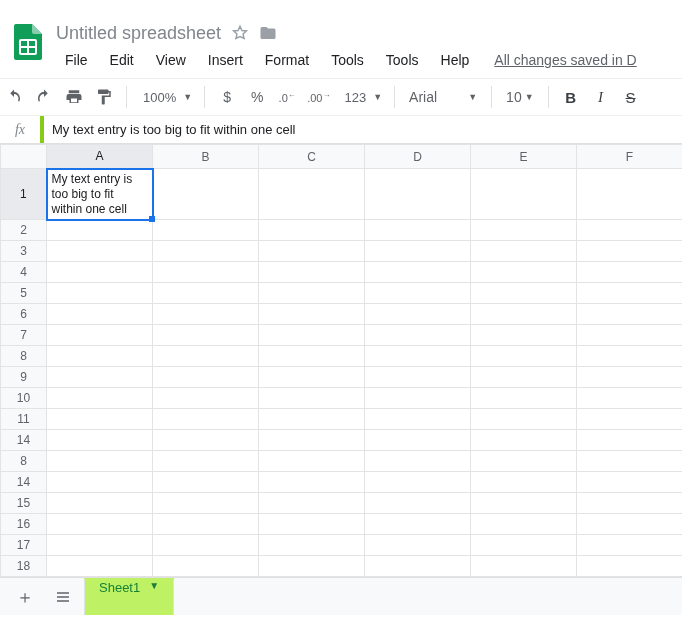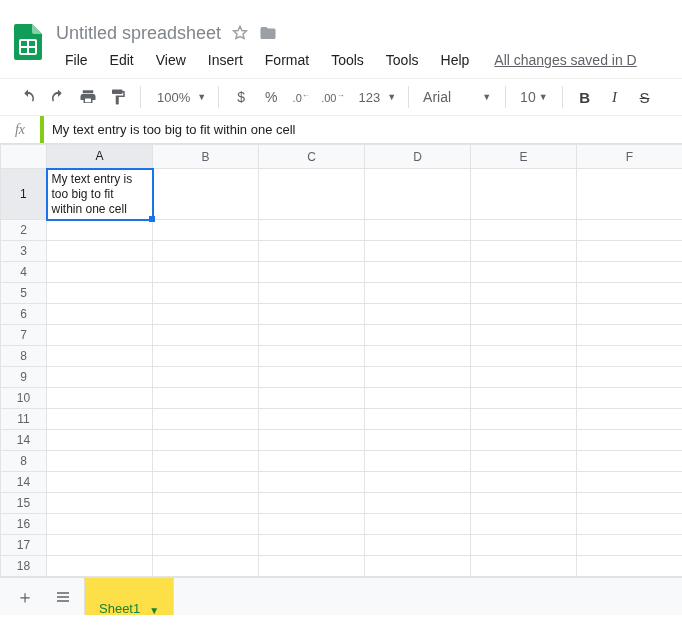--- a/index.html
+++ b/index.html
@@ -37,21 +37,21 @@
     cursor:pointer;
   }
   .saved {
     margin-left:12px; color:#5f6368; font-size:14px; text-decoration:underline;
     white-space:nowrap;
   }
   
   .toolbar {
     display:flex; align-items:center; gap:2px;
     border-top:1px solid #eee; border-bottom:1px solid #eee;
-    padding: 4px 14px; min-height:38px;
+    padding: 4px 0; min-height:38px;
     margin-top:4px;
   }
   .tbtn {
     min-width:28px; height:28px; display:flex; align-items:center; justify-content:center;
     border-radius:4px; color:#5f6368; cursor:pointer; font-size:14px;
     padding:0 4px;
   }
   .tsep { width:1px; height:22px; background:#e0e0e0; margin:0 6px; }
   .tlabel { font-size:13px; color:#5f6368; padding:0 4px;}
   .drop { font-size:9px; color:#5f6368; margin-left:3px;}
@@ -105,22 +105,22 @@
   
   .sheet-bar {
     border-top:1px solid #e0e0e0; height:38px; display:flex; align-items:center;
     padding:0 8px; gap:4px; background:#f8f9fa;
   }
   .sbtn {
     width:34px; height:30px; display:flex; align-items:center; justify-content:center;
     color:#5f6368; cursor:pointer; border-radius:4px; font-size:18px;
   }
   .sheet-tab {
-    display:flex; align-items:flex-end; gap:6px; height:38px;
-    padding:0 14px; background:#fde047; border-top:2px solid transparent;
+    display:flex; align-items:flex-start; gap:6px; height:38px;
+    padding:0 14px; background:#bef264; border-top:2px solid transparent;
     border-left:1px solid #e0e0e0; border-right:1px solid #e0e0e0;
     color:#188038; font-weight:500; font-size:13px; cursor:pointer;
   }
   .sheet-tab .drop { color:#188038; font-size:10px;}
   svg { display:block; }
 </style>
 </head>
 <body>
 
 <div class="titlebar">

